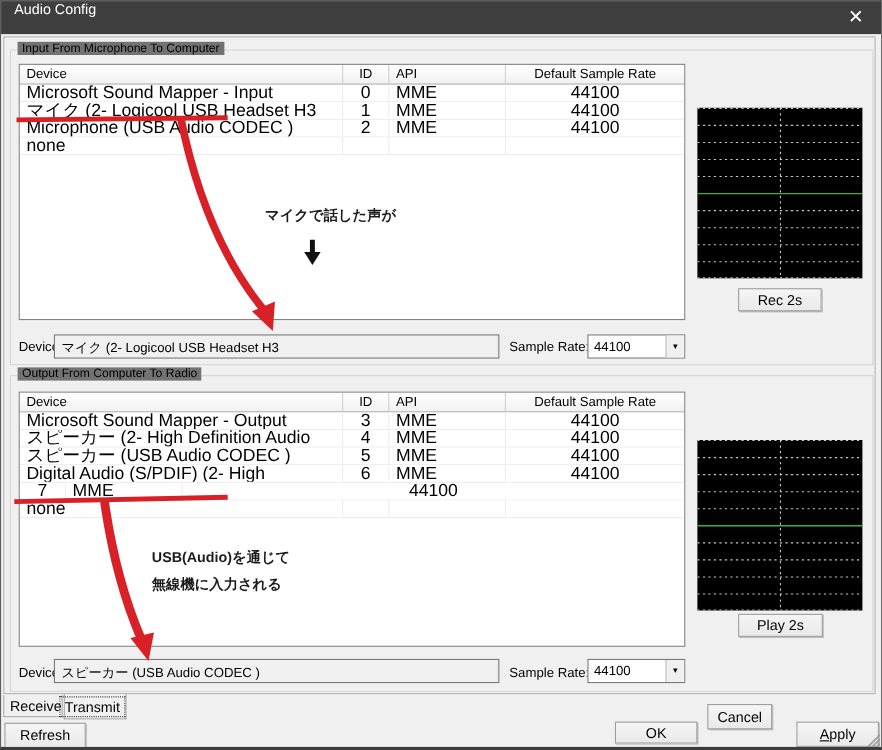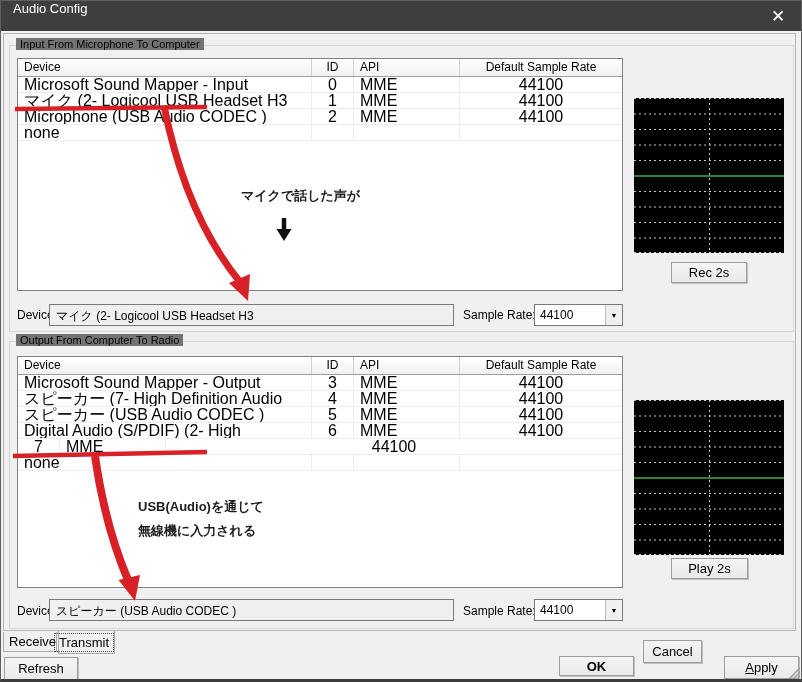--- a/index.html
+++ b/index.html
@@ -161,21 +161,21 @@
       <div class="hcell c3">Default Sample Rate</div>
     </div>
     <div class="lv-body">
         <div class="lv-row">
           <div class="cell c0">Microsoft Sound Mapper - Output</div>
           <div class="cell c1">3</div>
           <div class="cell c2">MME</div>
           <div class="cell c3">44100</div>
         </div>
         <div class="lv-row">
-          <div class="cell c0">スピーカー (7- High Definition Audio</div>
+          <div class="cell c0">スピーカー (2- High Definition Audio</div>
           <div class="cell c1">4</div>
           <div class="cell c2">MME</div>
           <div class="cell c3">44100</div>
         </div>
         <div class="lv-row">
           <div class="cell c0">スピーカー (USB Audio CODEC )</div>
           <div class="cell c1">5</div>
           <div class="cell c2">MME</div>
           <div class="cell c3">44100</div>
         </div>
@@ -238,21 +238,21 @@
   <div class="tab" style="left:2px; top:631px; width:54px; height:20px;">
     <span>Receive</span>
   </div>
   <div class="tab selected" style="left:57px; top:630px; width:57px; height:23px;">
     <span class="focus">Transmit</span>
   </div>
 
   <div class="btn" style="left:3px; top:656px; width:74px; height:23px;">
     <span>Refresh</span>
   </div>
-  <div class="btn" style="left:558px; top:655px; width:75px; height:20px;font-weight:bold;">
+  <div class="btn" style="left:558px; top:655px; width:75px; height:20px;">
     <span>OK</span>
   </div>
   <div class="btn" style="left:642px; top:639px; width:59px; height:23px;">
     <span>Cancel</span>
   </div>
   <div class="btn" style="left:723px; top:655px; width:75px; height:23px;">
     <span class="u">A</span>
       <span>pply</span>
   </div>
 

